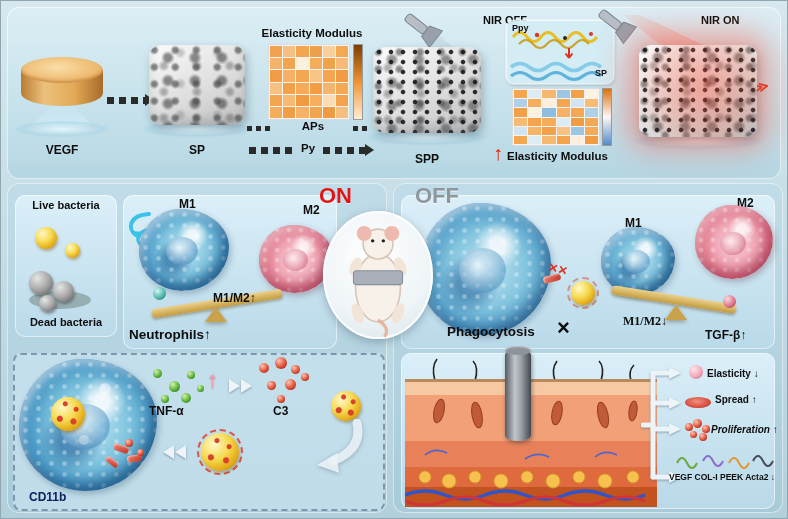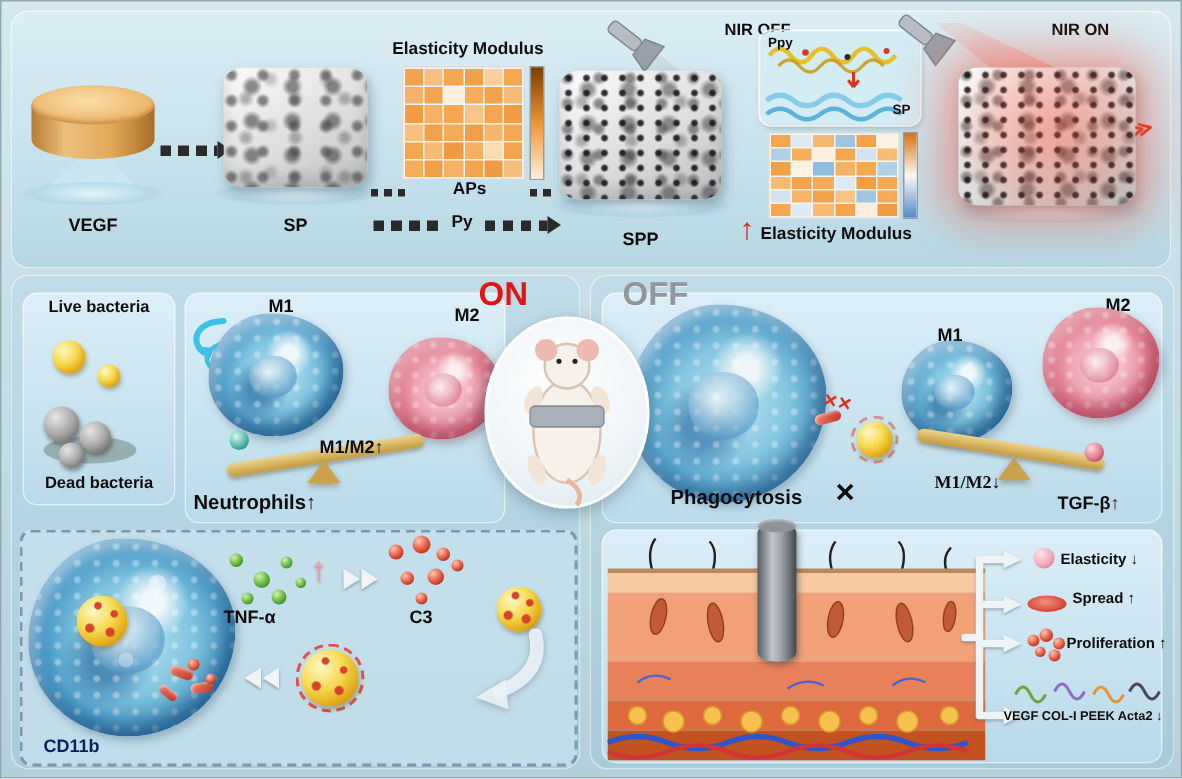--- a/index.html
+++ b/index.html
@@ -412,21 +412,21 @@
     <div class="lbl xs" style="left:314px;top:186px;"><span>Elasticity</span> <span>↓</span></div>
 
     <div class="abs" style="left:292px;top:214px;width:26px;height:11px;border-radius:50%;background:radial-gradient(ellipse at 45% 40%,#f0907e,#d84f3f 60%,#a02c1e);"></div>
     <div class="lbl xs" style="left:322px;top:212px;"><span>Spread</span> <span>↑</span></div>
 
     <div class="sph red" style="left:292px;top:240px;width:8px;height:8px;"></div>
     <div class="sph red" style="left:300px;top:236px;width:9px;height:9px;"></div>
     <div class="sph red" style="left:309px;top:242px;width:8px;height:8px;"></div>
     <div class="sph red" style="left:297px;top:248px;width:7px;height:7px;"></div>
     <div class="sph red" style="left:306px;top:250px;width:8px;height:8px;"></div>
-    <div class="lbl xs" style="left:318px;top:242px;"><span>Proliferation</span> <span>↑</span></div>
+    <div class="lbl xs" style="left:318px;top:242px;font-style:italic;"><span>Proliferation</span> <span>↑</span></div>
 
     <div class="abs" style="left:282px;top:264px;">
       <svg width="100" height="24" viewBox="0 0 100 24">
         <path d="M2 16 q5 -10 10 0 t10 0" stroke="#6aa83c" fill="none" stroke-width="2"></path>
         <path d="M28 14 q5 -10 10 0 t10 0" stroke="#8a6ec8" fill="none" stroke-width="2"></path>
         <path d="M54 16 q5 -10 10 0 t10 0" stroke="#e09838" fill="none" stroke-width="2"></path>
         <path d="M78 14 q5 -10 10 0 t10 0" stroke="#4a4a58" fill="none" stroke-width="2"></path>
       </svg>
     </div>
     <div class="lbl center" style="left:276px;top:290px;width:106px;font-size:8.5px;"><span>VEGF COL-I PEEK Acta2</span> <span>↓</span></div>

